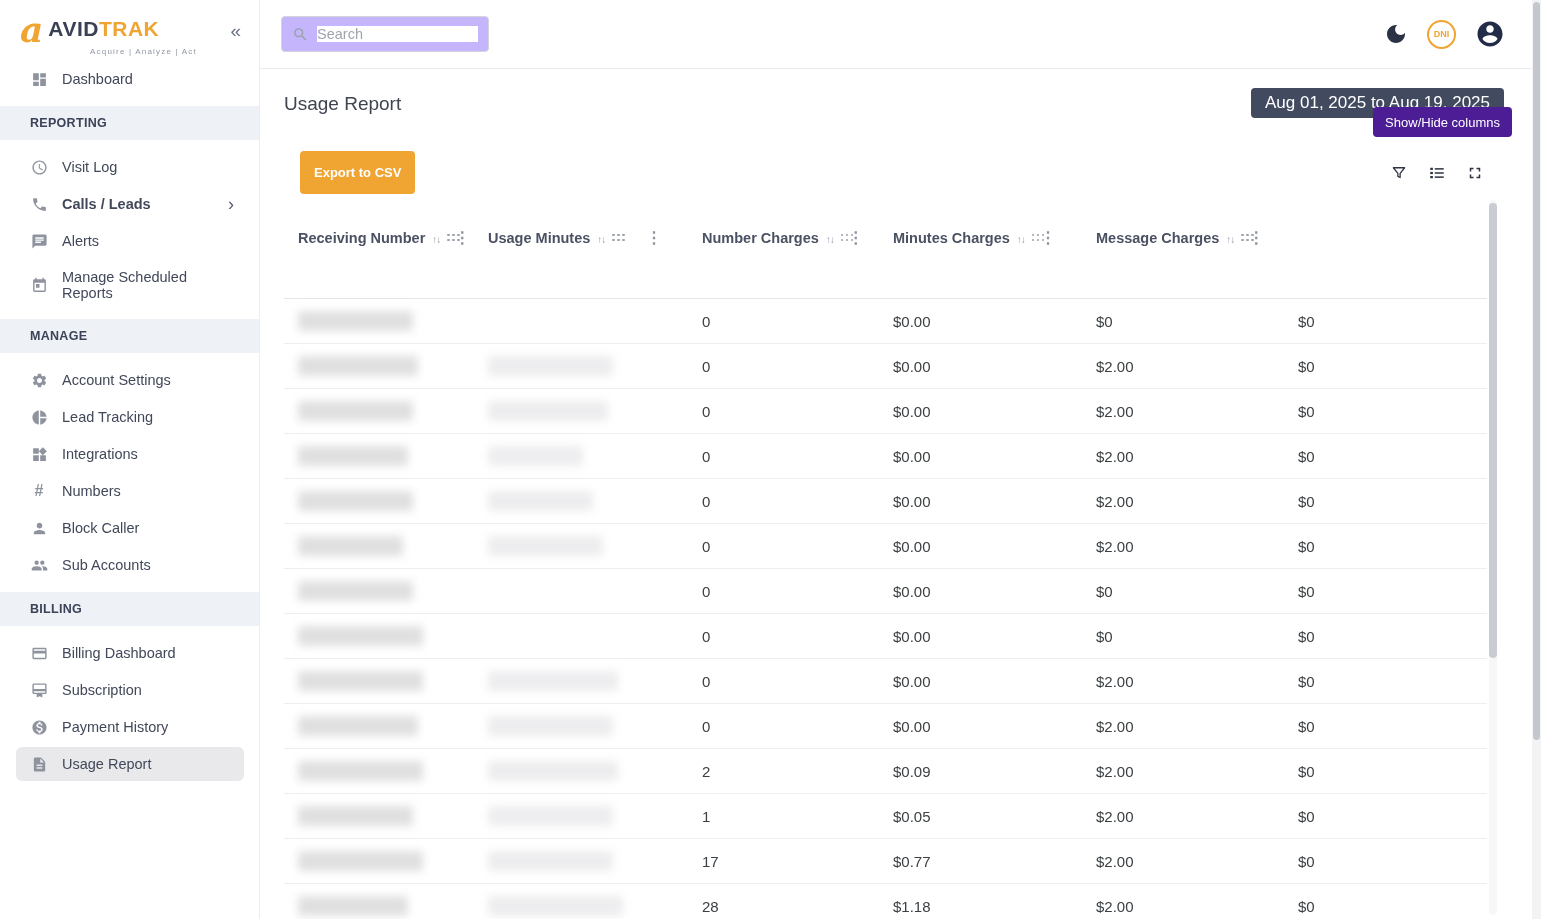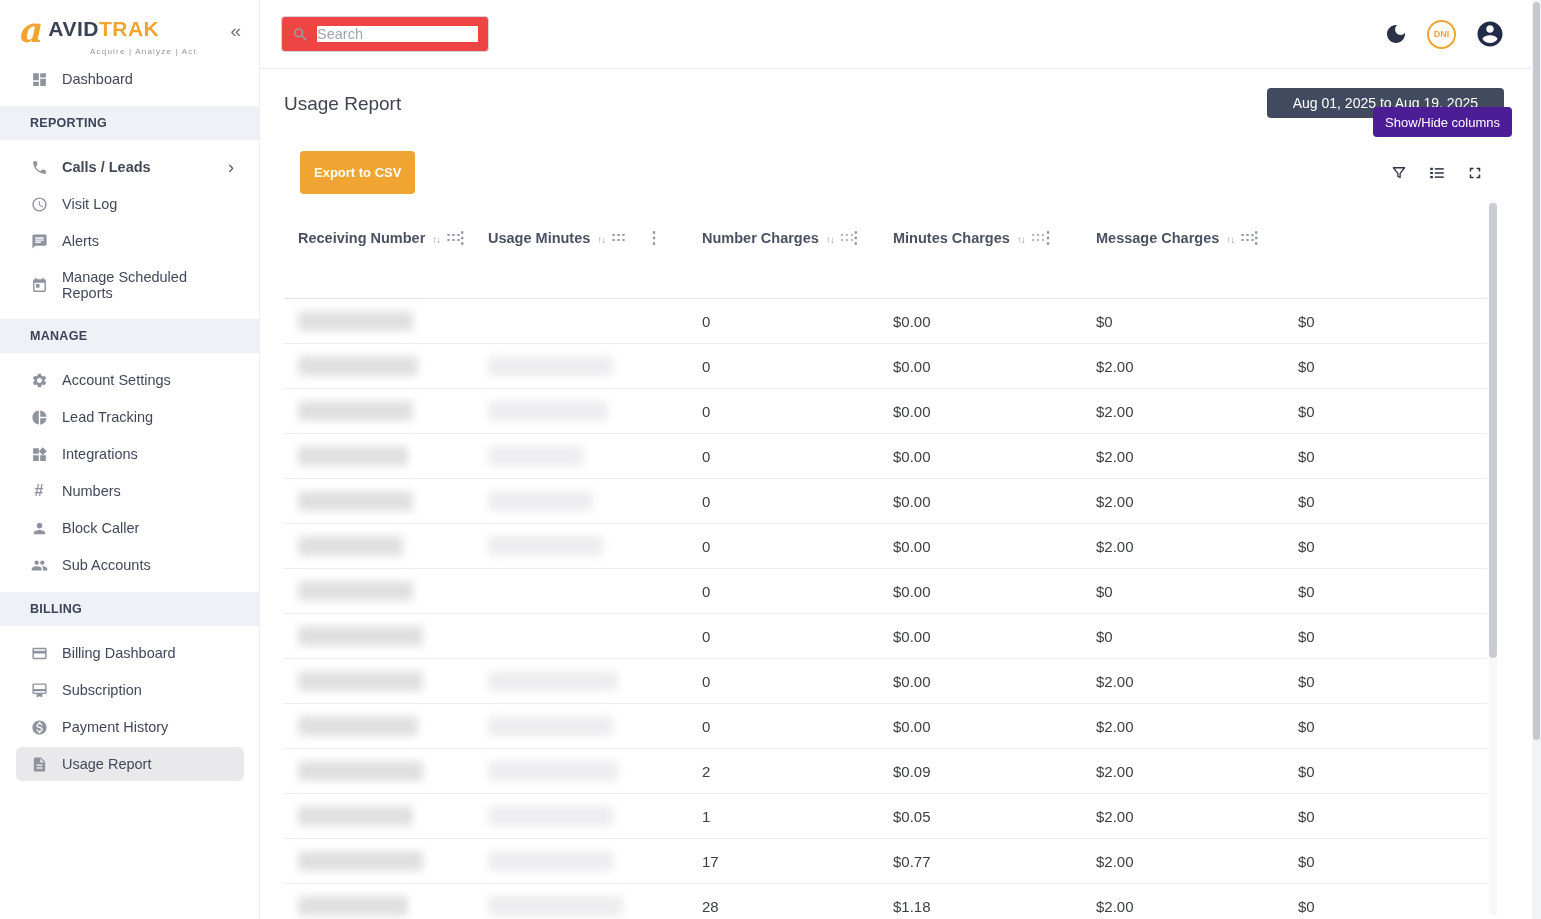--- a/index.html
+++ b/index.html
@@ -26,21 +26,21 @@
   .nav-item.bold .nav-label{font-weight:700;}
   .nav-icon{width:18px;height:18px;display:flex;align-items:center;justify-content:center;flex:none;}
   .nav-icon svg{width:17px;height:17px;fill:#8E939E;}
   .hash-glyph::before{content:"#";font-size:16px;font-weight:700;color:#8E939E;}
   .chev{margin-left:auto;color:#555C6B;font-size:18px;line-height:1;}
   .chev::before{content:"›";}
 
   
   .main{flex:1;display:flex;flex-direction:column;}
   .topbar{height:69px;min-height:69px;display:flex;align-items:center;padding:0 36px 0 21px;border-bottom:1px solid #E8EAEE;}
-  .search-box{width:208px;height:36px;border:1px solid #D2D5DB;border-radius:4px;display:flex;align-items:center;padding:0 10px;gap:8px;background:#ef4444;}
+  .search-box{width:208px;height:36px;border:1px solid #D2D5DB;border-radius:4px;display:flex;align-items:center;padding:0 10px;gap:8px;background:#c4b5fd;}
   .search-box svg{width:17px;height:17px;fill:#9AA0A8;flex:none;}
   .search-input{border:none;outline:none;font-size:14.5px;color:#333;width:100%;font-family:"Liberation Sans",sans-serif;}
   .search-input::placeholder{color:#A0A4AC;}
   .topbar-right{margin-left:auto;display:flex;align-items:center;gap:19px;}
   .icon-btn{background:none;border:none;cursor:pointer;display:flex;align-items:center;padding:0;}
   .icon-btn svg{width:24px;height:24px;fill:#2B3245;}
   .dni-badge{width:29px;height:29px;border-radius:50%;border:2px solid var(--accent);color:var(--accent);font-size:9px;font-weight:700;display:flex;align-items:center;justify-content:center;background:#fff;cursor:pointer;}
   .avatar-btn svg{width:30px;height:30px;fill:#222B47;}
 
   .content{padding:24px 0 0 24px;position:relative;}
@@ -62,21 +62,21 @@
   .drag-dots::before{content:"";position:absolute;left:0;top:0;width:2.5px;height:2.5px;border-radius:50%;background:#9BA1AB;
     box-shadow:5px 0 0 #9BA1AB,10px 0 0 #9BA1AB,0 5px 0 #9BA1AB,5px 5px 0 #9BA1AB,10px 5px 0 #9BA1AB;}
   .col-menu{margin-left:auto;padding-right:26px;color:#8E939E;cursor:pointer;}
   .col-menu::before{content:"⋮";font-size:16px;}
   .trow{height:45px;align-items:center;border-bottom:1px solid #ECEEF2;}
   .td{padding-left:14px;color:#3C4043;}
   .redacted{height:20px;border-radius:2px;background:#E0E0E0;filter:blur(4px);}
   .redacted.light{background:#EDEDEF;}
 
   
-  .tooltip-date{position:absolute;top:88px;right:37px;height:30px;padding:0 26px;background:#414A5E;color:#fff;font-size:14px;border-radius:4px;display:flex;align-items:center;z-index:5;cursor:pointer;white-space:nowrap;}
+  .tooltip-date{position:absolute;top:88px;right:37px;height:30px;padding:0 14px;background:#414A5E;color:#fff;font-size:17px;border-radius:4px;display:flex;align-items:center;z-index:5;cursor:pointer;white-space:nowrap;}
   .tooltip-cols{position:absolute;top:107px;right:29px;height:30px;padding:0 12px;background:#4c1d95;color:#fff;font-size:13px;border-radius:4px;display:flex;align-items:center;z-index:6;white-space:nowrap;}
 
   
   .inner-scrollbar{position:absolute;left:1489px;top:200px;width:8px;height:715px;background:#F7F7F8;border-radius:4px;z-index:4;}
   .inner-scrollbar .thumb{position:absolute;top:3px;left:0;width:8px;height:455px;background:#C9CCD2;border-radius:4px;}
   .outer-scrollbar{position:absolute;left:1532px;top:0;width:9px;height:919px;background:#F2F3F5;z-index:7;}
   .outer-scrollbar .thumb{position:absolute;top:2px;left:1px;width:7px;height:738px;background:#C4C7CD;border-radius:4px;}
 </style>
 </head>
 <body>
@@ -97,36 +97,36 @@
       <span class="nav-icon">
           <svg viewBox="0 0 24 24">
             <path d="M3 13h8V3H3v10zm0 8h8v-6H3v6zm10 0h8V11h-8v10zm0-18v6h8V3h-8z"></path>
           </svg>
         </span>
       <span class="nav-label">Dashboard</span>
     </div>
 
     <div class="nav-section-header">REPORTING</div>
 
+    <div class="nav-item">
+      <span class="nav-icon">
+          <svg viewBox="0 0 24 24">
+            <path d="M11.99 2C6.47 2 2 6.48 2 12s4.47 10 9.99 10C17.52 22 22 17.52 22 12S17.52 2 11.99 2zM12 20c-4.42 0-8-3.58-8-8s3.58-8 8-8 8 3.58 8 8-3.58 8-8 8zm.5-13H11v6l5.25 3.15.75-1.23-4.5-2.67z"></path>
+          </svg>
+        </span>
+      <span class="nav-label">Visit Log</span>
+    </div>
     <div class="nav-item bold">
       <span class="nav-icon">
           <svg viewBox="0 0 24 24">
             <path d="M6.62 10.79c1.44 2.83 3.76 5.14 6.59 6.59l2.2-2.21c.27-.27.67-.36 1.02-.24 1.12.37 2.33.57 3.57.57.55 0 1 .45 1 1V20c0 .55-.45 1-1 1-9.39 0-17-7.61-17-17 0-.55.45-1 1-1h3.5c.55 0 1 .45 1 1 0 1.25.2 2.45.57 3.57.11.35.03.74-.25 1.02l-2.2 2.2z"></path>
           </svg>
         </span>
       <span class="nav-label">Calls / Leads</span>
       <span class="chev"></span>
-    </div>
-    <div class="nav-item">
-      <span class="nav-icon">
-          <svg viewBox="0 0 24 24">
-            <path d="M11.99 2C6.47 2 2 6.48 2 12s4.47 10 9.99 10C17.52 22 22 17.52 22 12S17.52 2 11.99 2zM12 20c-4.42 0-8-3.58-8-8s3.58-8 8-8 8 3.58 8 8-3.58 8-8 8zm.5-13H11v6l5.25 3.15.75-1.23-4.5-2.67z"></path>
-          </svg>
-        </span>
-      <span class="nav-label">Visit Log</span>
     </div>
     <div class="nav-item">
       <span class="nav-icon">
           <svg viewBox="0 0 24 24">
             <path d="M20 2H4c-1.1 0-1.99.9-1.99 2L2 22l4-4h14c1.1 0 2-.9 2-2V4c0-1.1-.9-2-2-2zM6 9h12v2H6V9zm8 5H6v-2h8v2zm4-6H6V6h12v2z"></path>
           </svg>
         </span>
       <span class="nav-label">Alerts</span>
     </div>
     <div class="nav-item">

